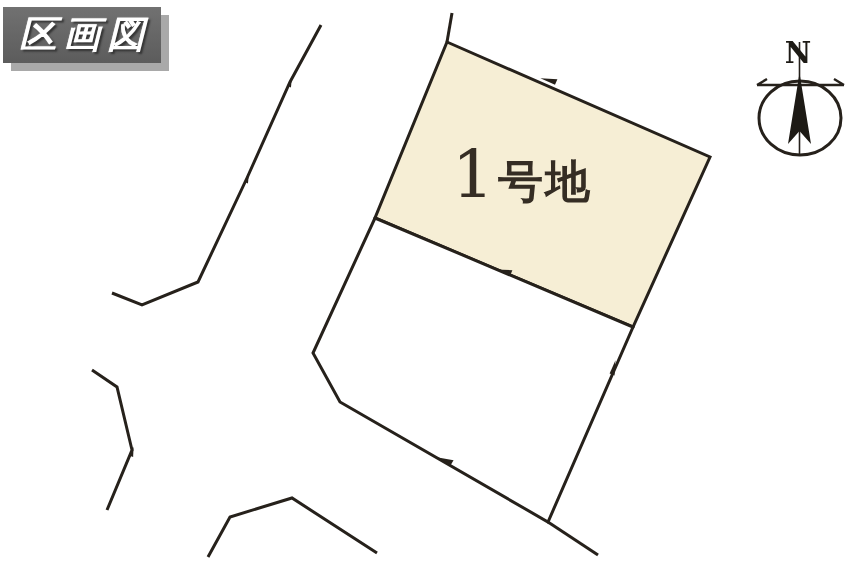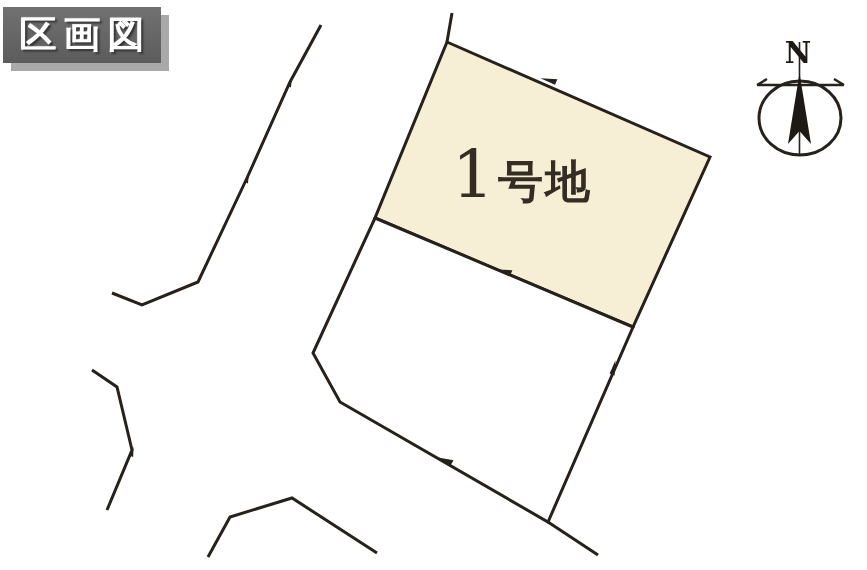--- a/index.html
+++ b/index.html
@@ -35,20 +35,21 @@
     justify-content: center;
   }
   .badge span {
     color: #ffffff;
     font-size: 37px;
     font-weight: bold;
     letter-spacing: 7px;
     text-indent: 7px;
     text-shadow: 2px 2px 2px #343434, 0 0 1px #ffffff;
     white-space: nowrap;
+    font-style: italic;
   }
   .lot-label {
     fill: #352d24;
   }
   .lot-label .num {
     font-family: "DejaVu Serif", "Liberation Serif", serif;
     font-size: 66px;
     font-weight: 500;
   }
   .lot-label .suffix {

